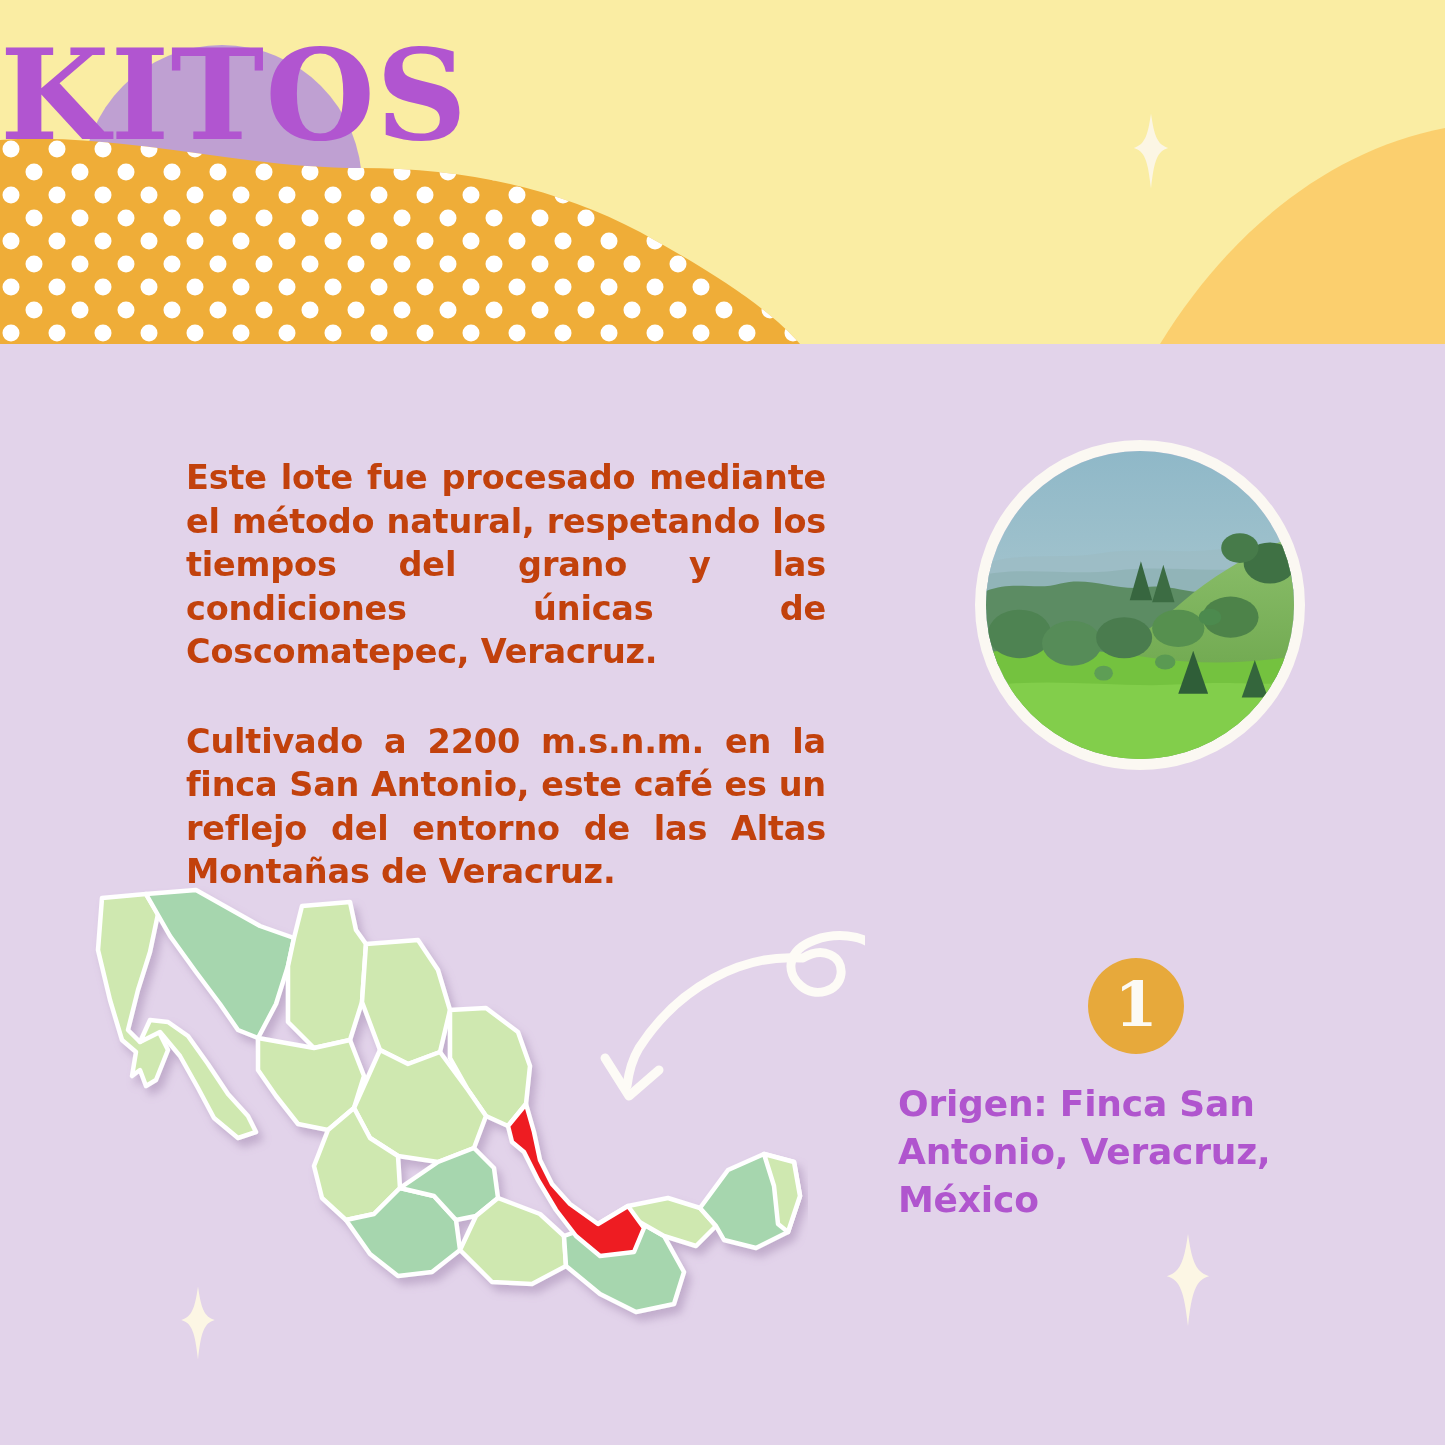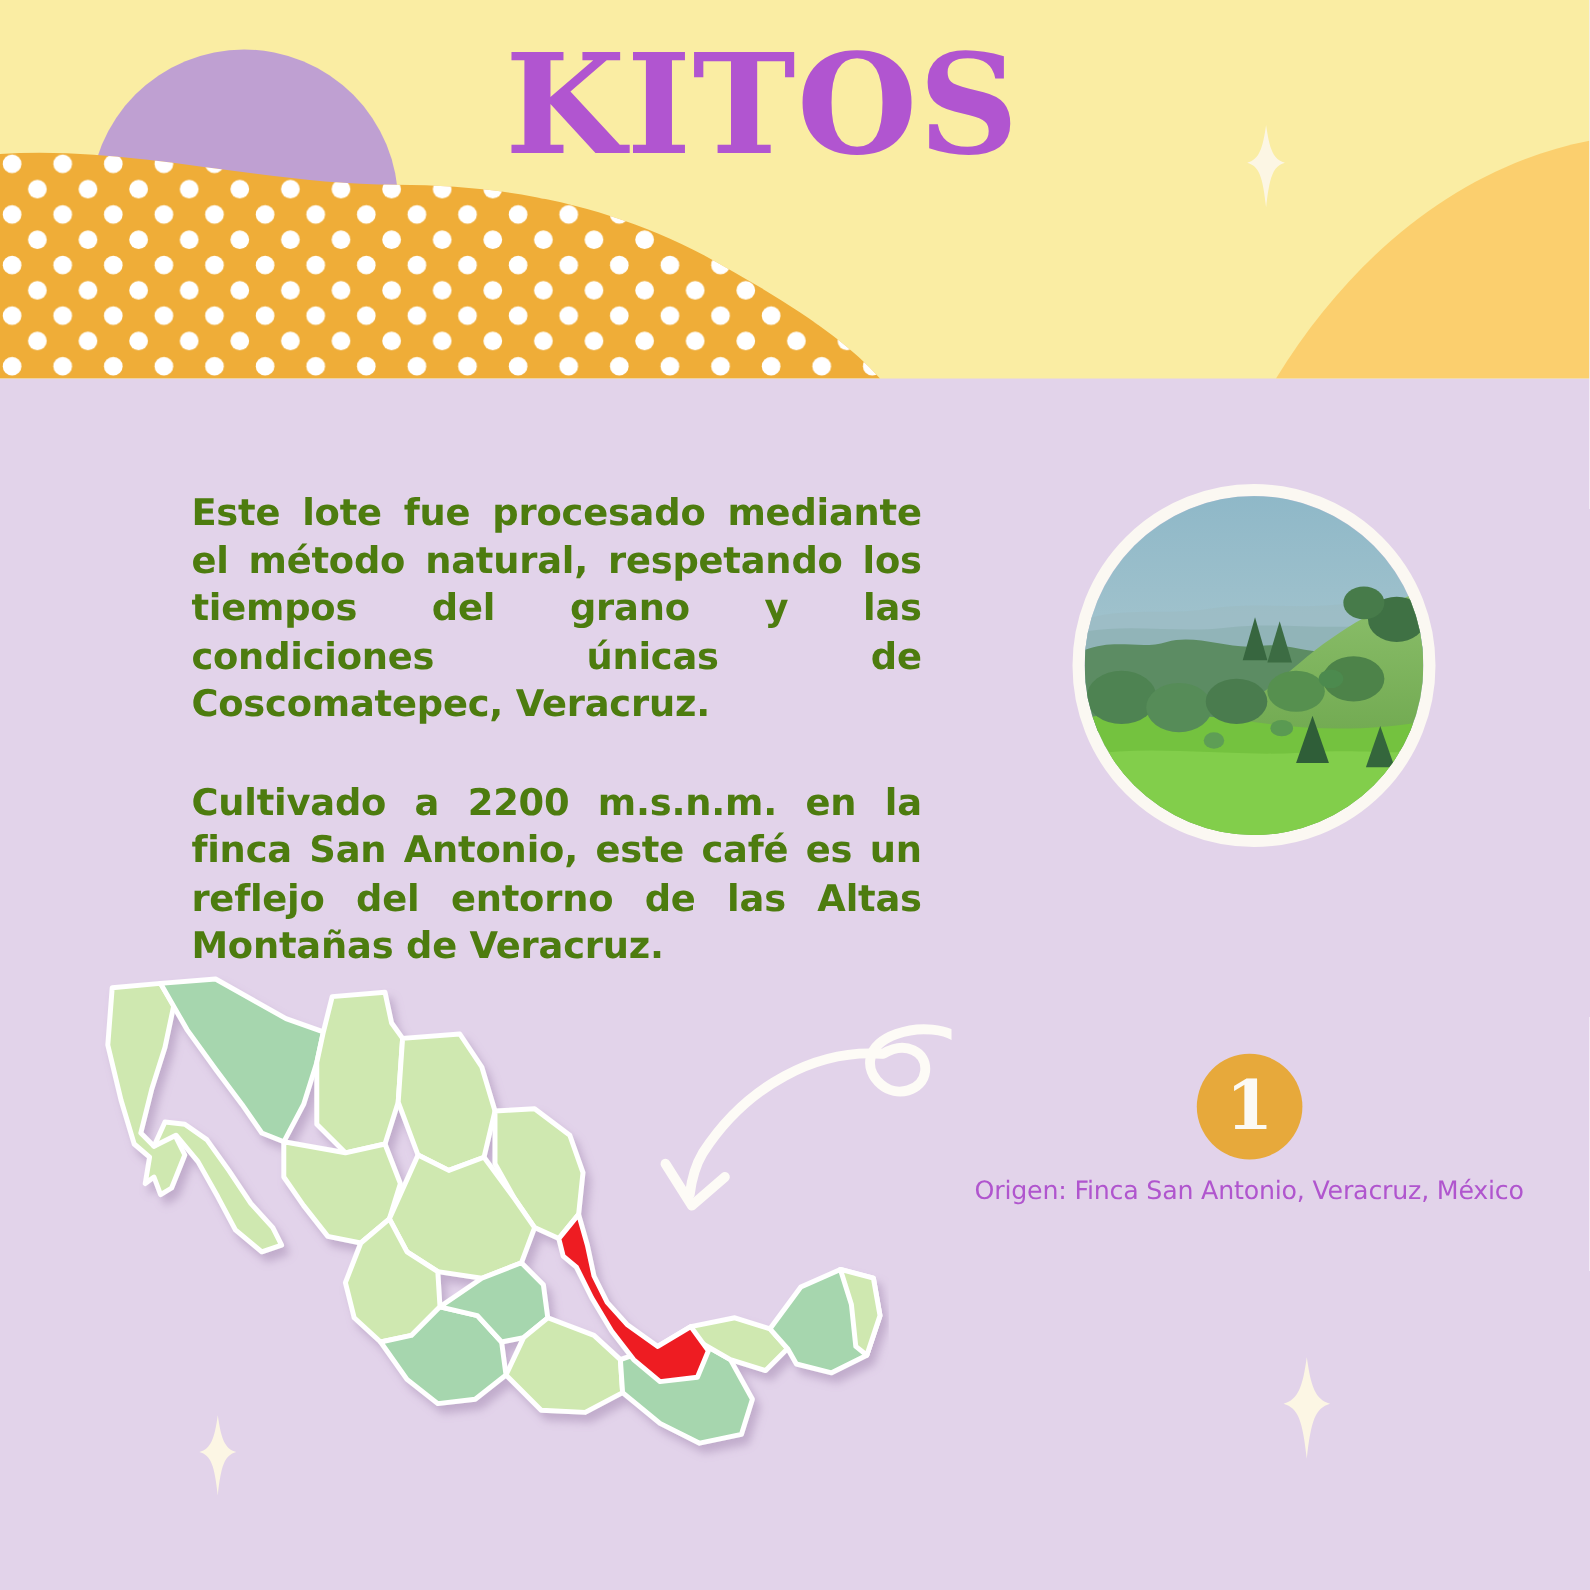--- a/index.html
+++ b/index.html
@@ -30,21 +30,21 @@
     left: 0; top: 0;
     width: 1445px;
     height: 344px;
     display: block;
   }
   .title-wrap {
     position: absolute;
     left: 0;
     top: 38px;
     width: 1386px;
-    text-align: center;
+    text-align: left;
     z-index: 5;
     line-height: 0.92;
   }
   .title-line {
     display: block;
     font-family: "DejaVu Serif", "Liberation Serif", serif;
     font-weight: 700;
     font-size: 126px;
     letter-spacing: 1px;
     color: #B155D0;
@@ -53,22 +53,22 @@
 
   
   .copy-block {
     position: absolute;
     left: 170px;
     top: 440px;
     width: 672px;
     z-index: 4;
   }
   .copy-para {
-    margin: 4px;
-    color: #4d7c0f;
+    margin: 16px;
+    color: #c2410c;
     font-family: "DejaVu Sans", "Liberation Sans", sans-serif;
     font-weight: 700;
     font-size: 33.5px;
     line-height: 1.30;
     text-align: justify;
     text-justify: inter-word;
     letter-spacing: -0.2px;
   }
   .copy-para + .copy-para { margin-top: 46px; }
 
@@ -129,25 +129,25 @@
     font-size: 62px;
     color: #FCFAF4;
     line-height: 1;
     margin-top: -3px;
   }
   .origin-text {
     position: absolute;
     left: 886px;
     top: 1068px;
     width: 520px;
-    margin: 0;
+    margin: 12px;
     color: #B055CE;
     font-family: "DejaVu Sans", "Liberation Sans", sans-serif;
-    font-weight: 400;
-    font-size: 23px;
+    font-weight: 700;
+    font-size: 36px;
     line-height: 1.34;
     letter-spacing: -0.2px;
     z-index: 5;
   }
 
   
   .sparkle { position: absolute; z-index: 6; }
   .sparkle svg { display: block; width: 100%; height: 100%; }
   #sparkle-top-right { left: 1112px; top: 112px; width: 78px; height: 78px; z-index: 7; }
   #sparkle-bottom-left { left: 160px; top: 1285px; width: 76px; height: 76px; }

